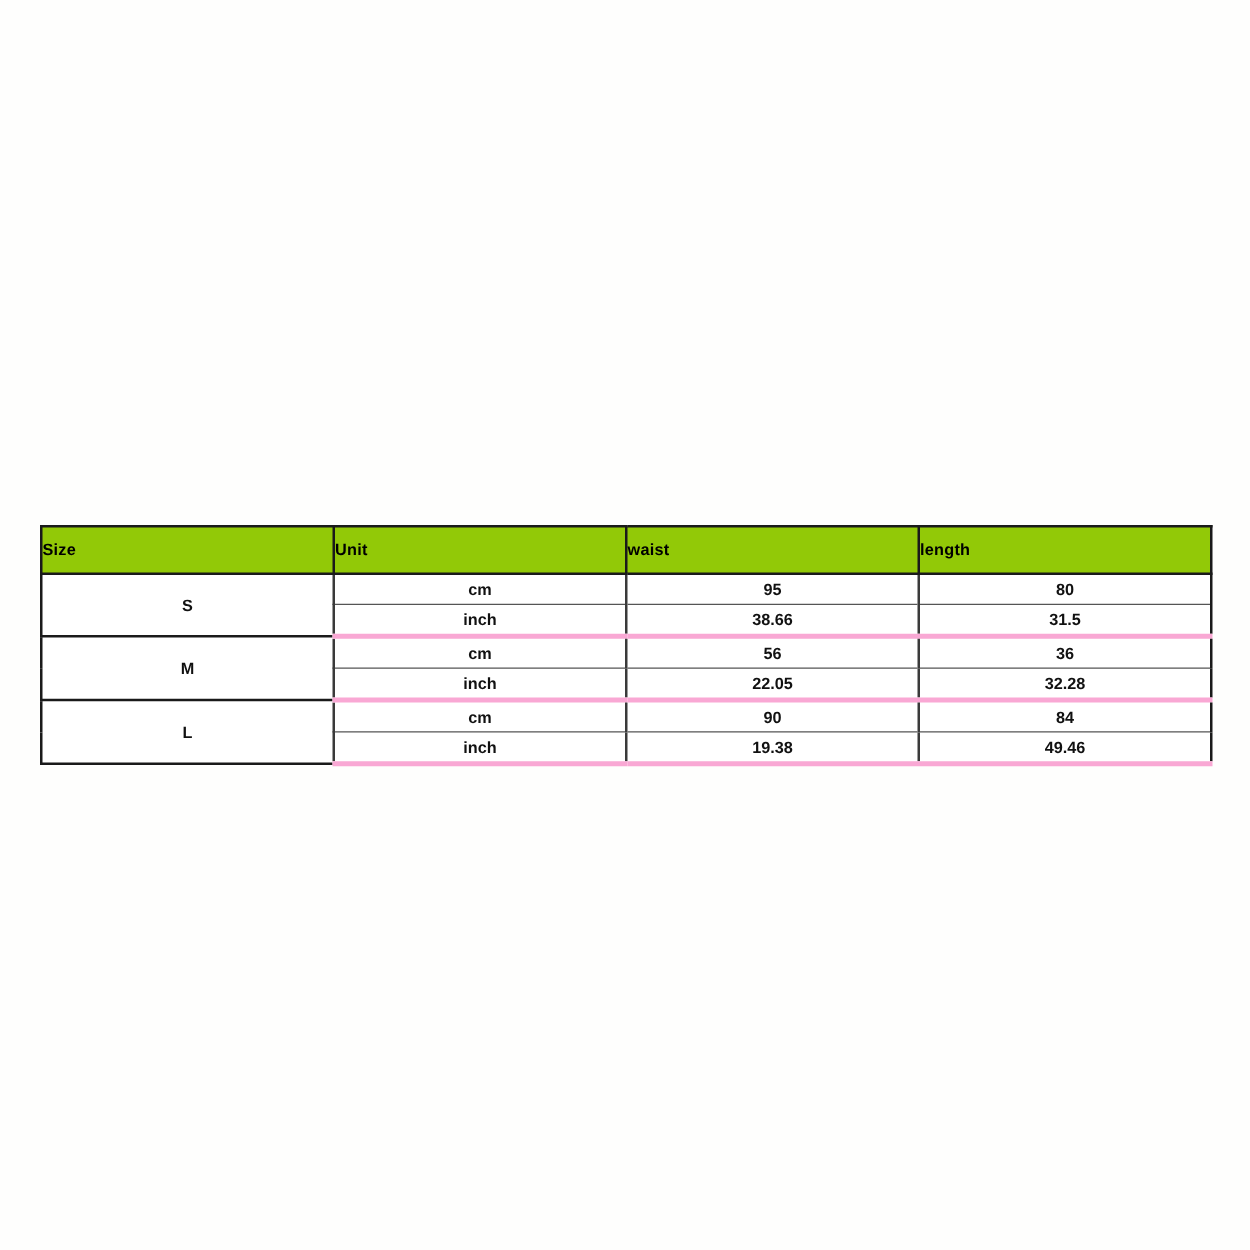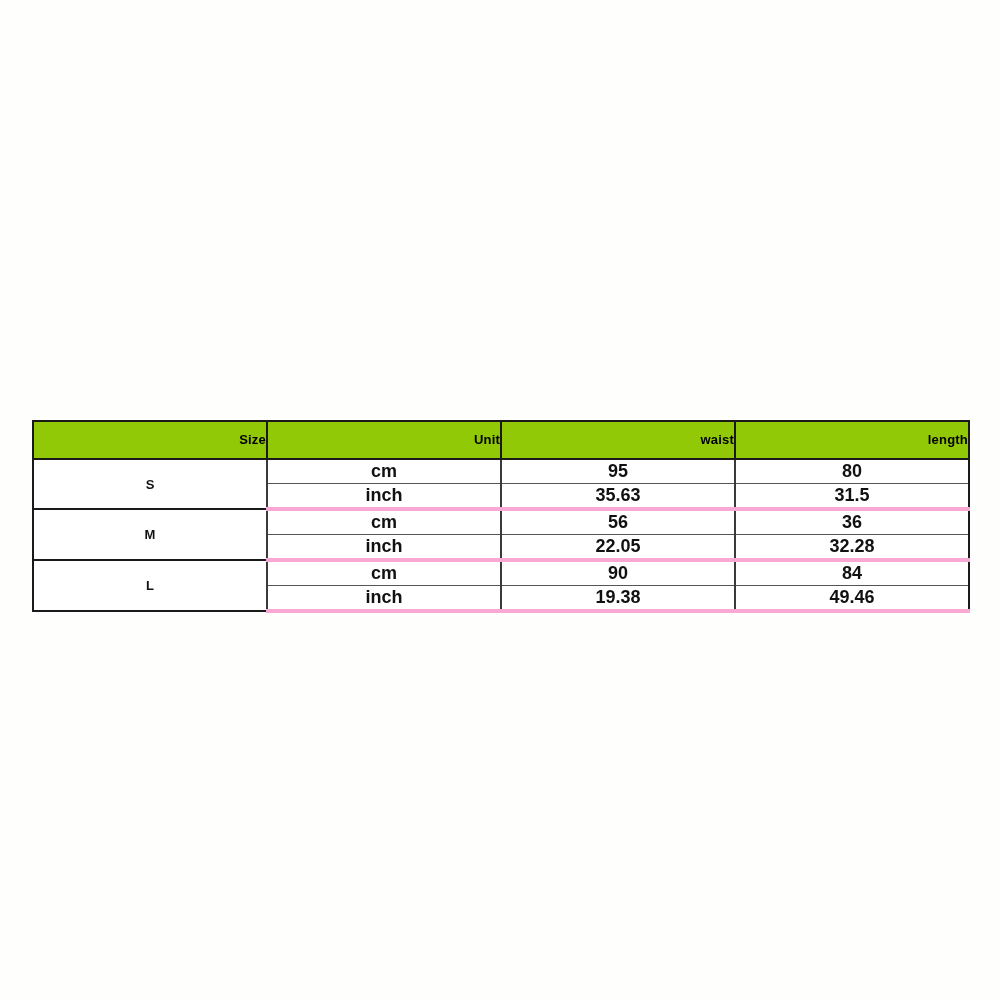--- a/index.html
+++ b/index.html
@@ -37,31 +37,31 @@
   
   table.size-chart thead th {
     background: #92c907;
     color: #000000;
     font-size: 13px;
     font-weight: bold;
     letter-spacing: 0.2px;
     height: 36px;
     line-height: 36px;
     padding: 0;
-    text-align: right;
+    text-align: left;
     vertical-align: middle;
     border-left: 2px solid #1a1a1a;
     border-right: 2px solid #1a1a1a;
     border-top: 2px solid #1a1a1a;
     border-bottom: 2px solid #1a1a1a;
   }
 
   
   table.size-chart tbody td {
-    font-size: 18px;
+    font-size: 13px;
     font-weight: bold;
     color: #111111;
     text-align: center;
     vertical-align: middle;
     height: 23px;
     padding: 0;
     background: #ffffff;
     border-left: 2px solid #3a3a3a;
     border-right: 2px solid #3a3a3a;
     border-top: 1px solid #555555;
@@ -116,21 +116,21 @@
     <tbody>
 
       <tr class="group-first">
         <td class="size-cell" rowspan="2">S</td>
         <td>cm</td>
         <td>95</td>
         <td>80</td>
       </tr>
       <tr class="group-last">
         <td>inch</td>
-        <td>35.63</td>
+        <td>38.66</td>
         <td>31.5</td>
       </tr>
 
       <tr class="group-first">
         <td class="size-cell" rowspan="2">M</td>
         <td>cm</td>
         <td>56</td>
         <td>36</td>
       </tr>
       <tr class="group-last">

